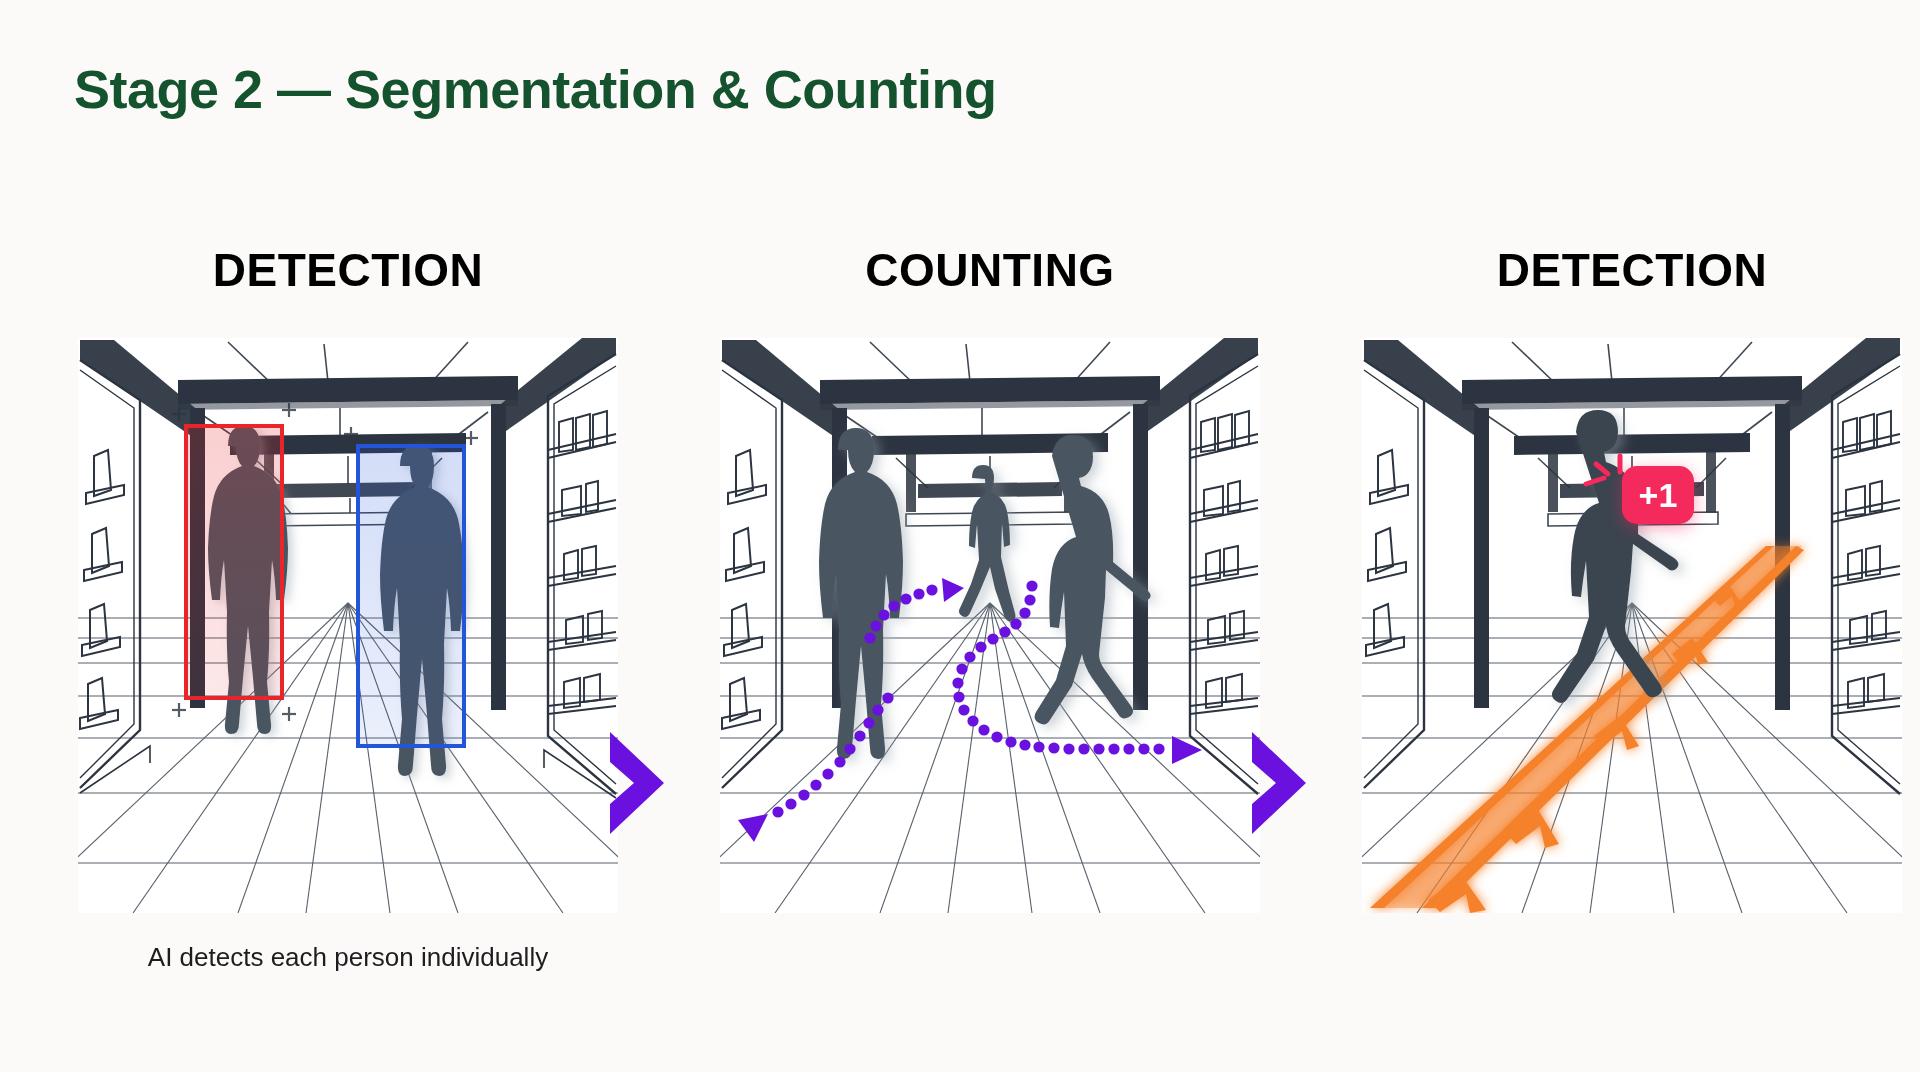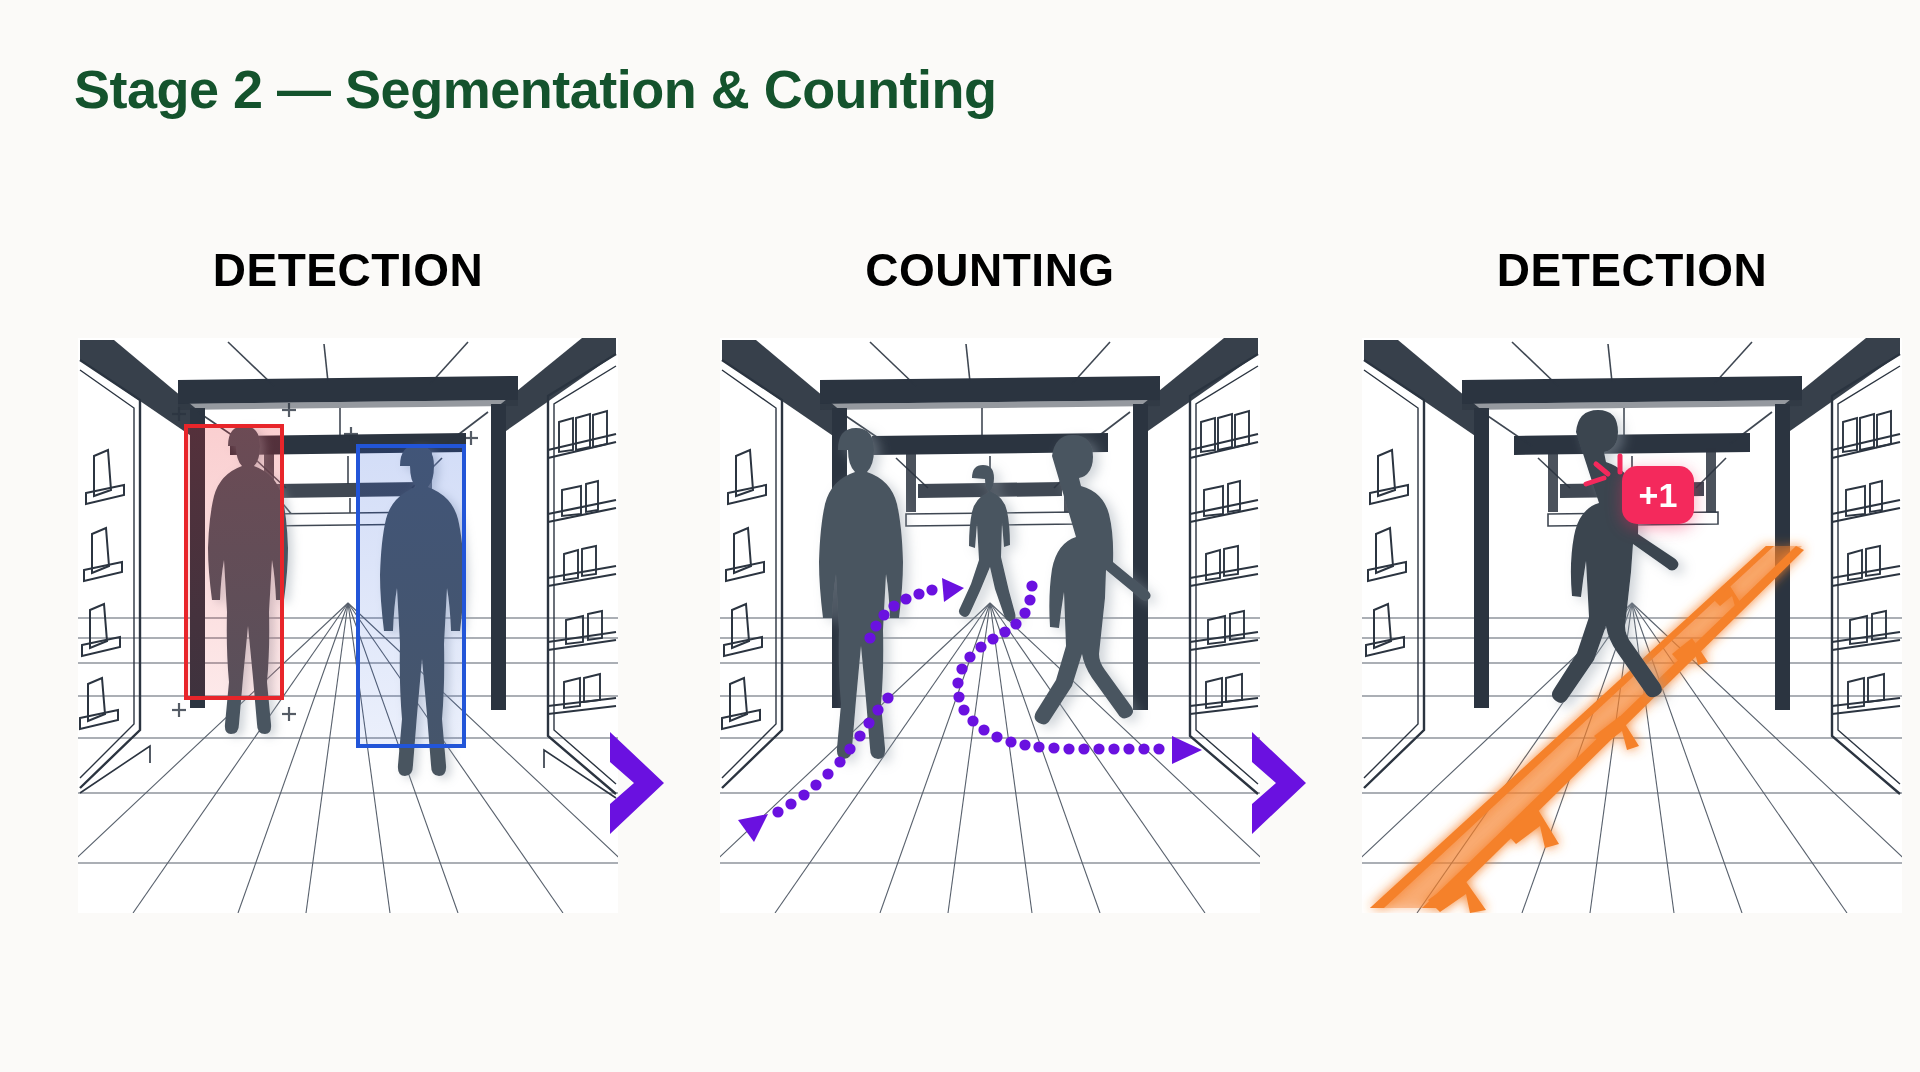--- a/index.html
+++ b/index.html
@@ -244,20 +244,21 @@
           <rect x="280" y="108" width="106" height="300" fill="url(#g2fill)" stroke="#2255d8" stroke-width="4"></rect>
           <g stroke="#2b3440" stroke-width="2.2" opacity="0.8">
             <line x1="266" y1="96" x2="280" y2="96"></line>
               <line x1="273" y1="89" x2="273" y2="103"></line>
             <line x1="386" y1="100" x2="400" y2="100"></line>
               <line x1="393" y1="93" x2="393" y2="107"></line>
           </g>
         </g>
       </svg>
     </div>
+    <div class="stage-caption">AI detects each person individually</div>
   </div>
 
   <div class="stage s2">
     <div class="stage-heading">COUNTING</div>
     <div class="scene-wrap">
       <svg viewBox="0 0 540 575" xmlns="http://www.w3.org/2000/svg">
         <defs>
           <filter id="sh2" x="-40%" y="-40%" width="200%" height="200%">
             <feDropShadow dx="6" dy="4" stdDeviation="6" flood-color="#96a0ac" flood-opacity="0.45"></feDropShadow>
           </filter>

